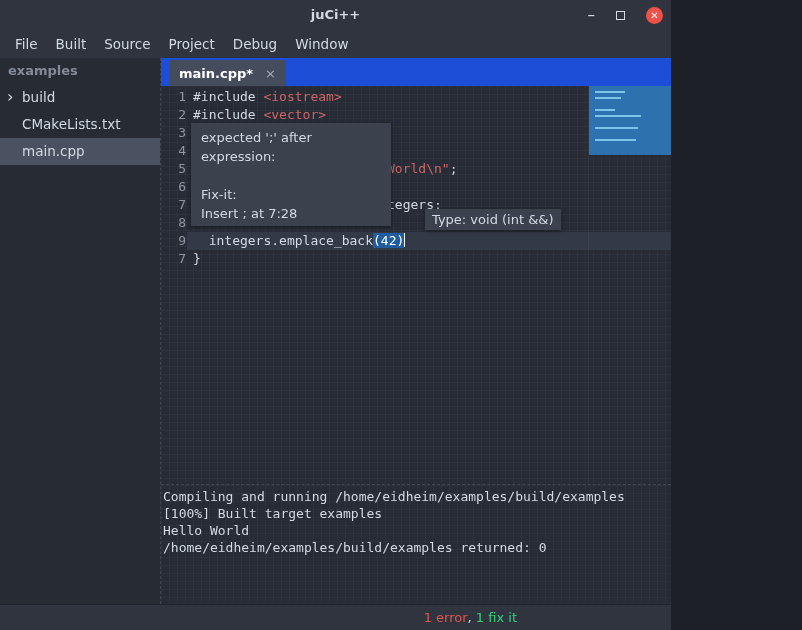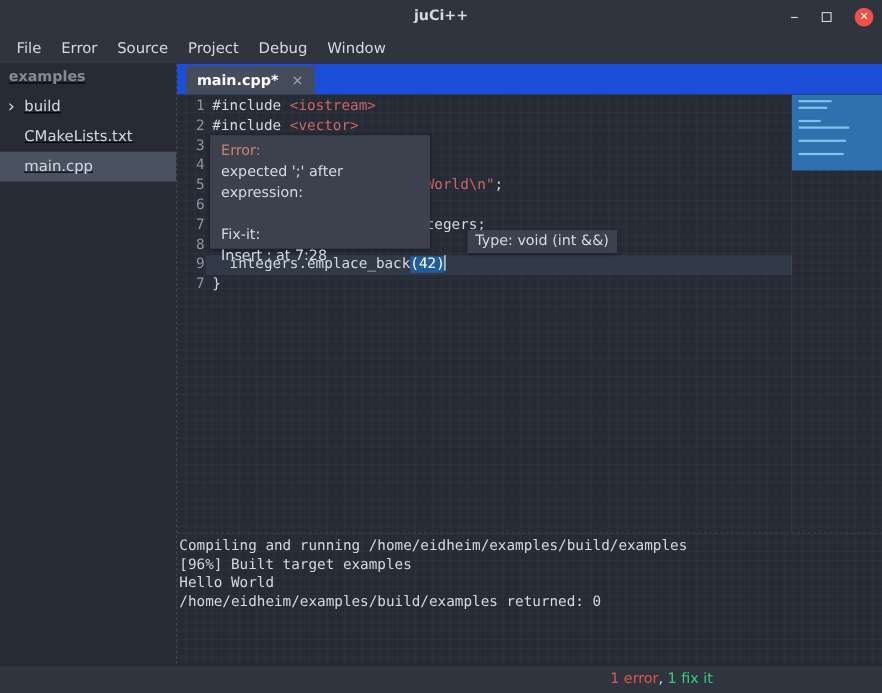--- a/index.html
+++ b/index.html
@@ -1,37 +1,37 @@
 <!DOCTYPE html>
 <html><head>
 <meta charset="utf-8">
 <style>
   * { margin:0; padding:0; box-sizing:border-box; }
   html,body { width:802px; height:630px; background:#1d2026; }
   body { font-family:"DejaVu Sans", sans-serif; }
 
-  .window { position:relative; width:802px; height:630px; background:#2f343f; overflow:hidden; }
+  .window { position:relative; width:671px; height:630px; background:#2f343f; overflow:hidden; }
 
   
   .titlebar { position:absolute; top:0; left:0; width:100%; height:30px; background:#2f343f; }
   .window-title { position:absolute; left:0; right:0; top:0; height:30px; line-height:30px;
     text-align:center; color:#d3dae3; font-size:13px; font-weight:bold; }
   .controls { position:absolute; right:8px; top:0; height:30px; display:flex; align-items:center; gap:21px; }
   .ctl-min { color:#d3dae3; font-size:15px; line-height:30px; cursor:default; }
   .ctl-restore { width:9px; height:9px; border:1px solid #d3dae3; display:inline-block; }
   .ctl-close { width:17px; height:17px; border-radius:50%; background:#ee5148; color:#ffffff;
     font-size:10px; font-weight:bold; text-align:center; line-height:17px; }
 
   
   .menubar { position:absolute; top:30px; left:0; width:100%; height:28px; background:#2f343f;
     display:flex; align-items:center; padding-left:6px; }
   .menu-item { color:#d3dae3; font-size:13.5px; padding:0 9px; line-height:28px; }
 
   
-  .main { position:absolute; top:58px; left:0; right:0; bottom:26px; background:#23272f; display:flex;text-decoration:underline; }
+  .main { position:absolute; top:58px; left:0; right:0; bottom:26px; background:#23272f; display:flex; }
 
   
   .sidebar { width:160px; background:#262b34; position:relative; flex:0 0 160px; }
   .project-header { height:26px; line-height:26px; padding-left:8px; color:#828b98;
     font-size:13px; font-weight:bold; }
   .tree-item { position:relative; height:27px; line-height:27px; padding-left:22px;
     color:#d3dae3; font-size:13.5px; white-space:nowrap; }
   .tree-item.selected { background:#4a5160; }
   .chevron { position:absolute; left:7px; top:0; font-size:16px; line-height:26px; color:#d3dae3; }
 
@@ -100,21 +100,21 @@
     <div class="window-title">juCi++</div>
     <div class="controls">
       <span class="ctl-min">–</span>
       <span class="ctl-restore"></span>
       <span class="ctl-close">✕</span>
     </div>
   </div>
 
   <div class="menubar">
     <span class="menu-item">File</span>
-    <span class="menu-item">Error</span>
+    <span class="menu-item">Built</span>
     <span class="menu-item">Source</span>
     <span class="menu-item">Project</span>
     <span class="menu-item">Debug</span>
     <span class="menu-item">Window</span>
   </div>
 
   <div class="main">
 
     <div class="sidebar">
       <div class="project-header">examples</div>
@@ -160,21 +160,20 @@
             <div class="current-line" style="top: 146px;"></div>
             <div class="gutter-num" style="top: 146px;">9</div>
             <div class="code-line" style="top: 146px;"><span class="seg-plain">  integers.emplace_back</span><span class="seg-sel">(42)</span><span class="caret"></span></div>
             <div class="gutter-num" style="top: 164px;">7</div>
             <div class="code-line" style="top: 164px;"><span class="seg-plain">}</span></div>
             <div class="code-line fragment" style="top: 74px;"><span class="seg-str">World\n"</span><span class="seg-plain">;</span></div>
             <div class="code-line fragment" style="top: 110px;"><span class="seg-plain">tegers;</span></div>
           </div>
 
         <div class="tooltip tooltip-error">
-          <div class="tt-title">Error:</div>
           <div>expected ';' after expression:</div>
           <div class="tt-gap"></div>
           <div>Fix-it:</div>
           <div>Insert ; at 7:28</div>
         </div>
 
         <div class="tooltip tooltip-type">Type: void (int &amp;&amp;)</div>
 
         <div class="overview">
           <div class="ov-slider">
@@ -183,21 +182,21 @@
             <div class="ov-bar" style="top:23px; width:20px;"></div>
             <div class="ov-bar" style="top:29px; width:46px;"></div>
             <div class="ov-bar" style="top:41px; width:43px;"></div>
             <div class="ov-bar" style="top:53px; width:41px;"></div>
           </div>
         </div>
       </div>
 
       <div class="output textured">
           <div class="out-line">Compiling and running /home/eidheim/examples/build/examples</div>
-          <div class="out-line">[96%] Built target examples</div>
+          <div class="out-line">[100%] Built target examples</div>
           <div class="out-line">Hello World</div>
           <div class="out-line">/home/eidheim/examples/build/examples returned: 0</div>
         </div>
 
     </div>
   </div>
 
   <div class="statusbar">
     <span class="status-right">
       <span class="status-error">1 error</span><span>, </span><span class="status-fixit">1 fix it</span>

